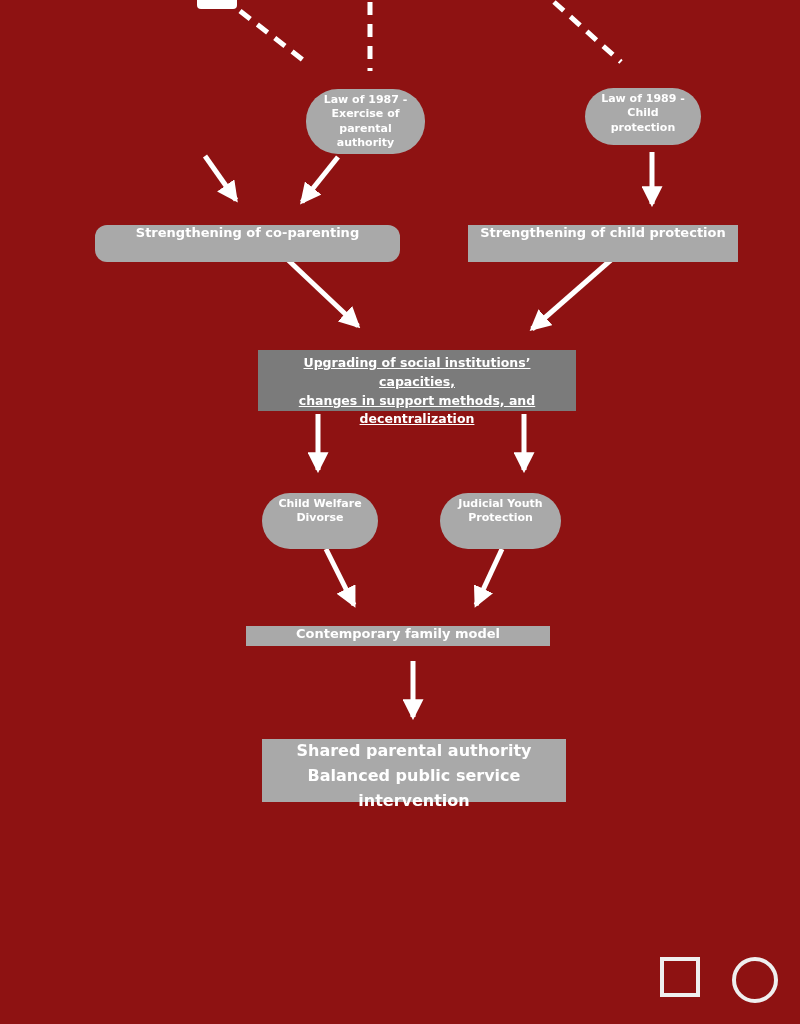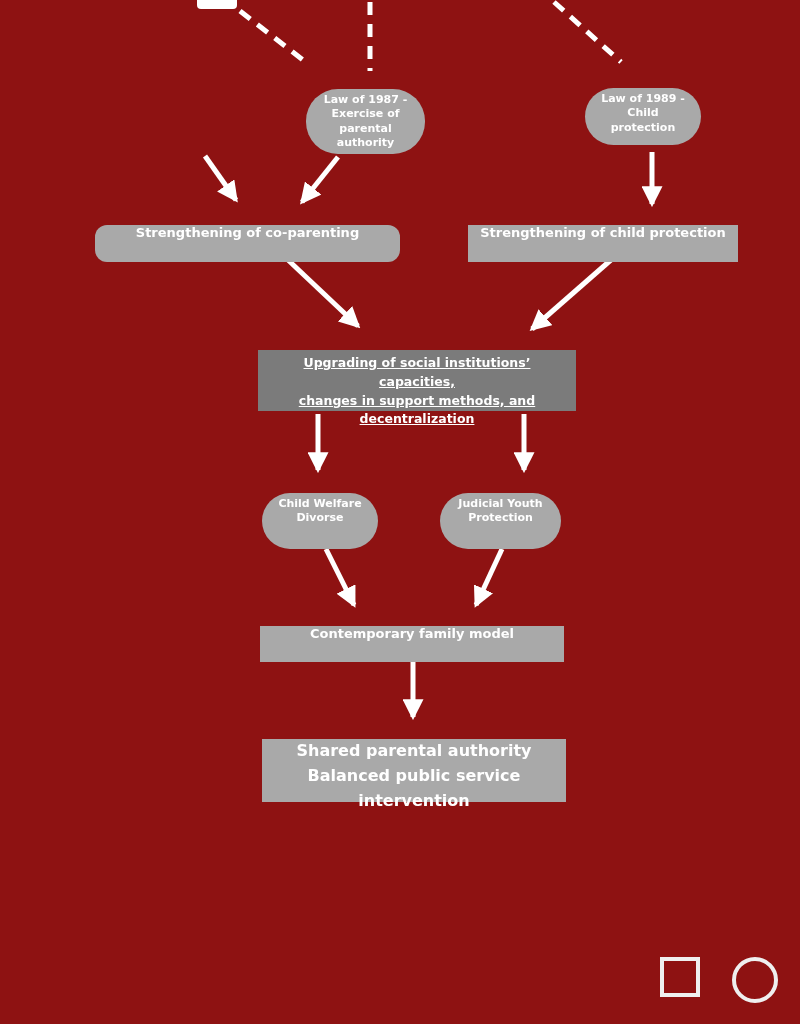--- a/index.html
+++ b/index.html
@@ -144,21 +144,21 @@
   <div class="node pill" style="left:262px; top:484px; width:116px; height:56px;">
     <div>Child Welfare</div>
     <div>Divorse</div>
   </div>
 
   <div class="node pill" style="left:440px; top:484px; width:121px; height:56px;">
     <div>Judicial Youth</div>
     <div>Protection</div>
   </div>
 
-  <div class="node bar" style="left:260px; top:617px; width:304px; height:36px;">
+  <div class="node bar" style="left:246px; top:617px; width:304px; height:20px;">
     <div>Contemporary family model</div>
   </div>
 
   <div class="node bar-multi" style="left:262px; top:730px; width:304px; height:63px;">
     <div>Shared parental authority</div>
     <div>Balanced public service intervention</div>
   </div>
 
   <div class="square-shape"></div>
   <div class="circle-shape"></div>

